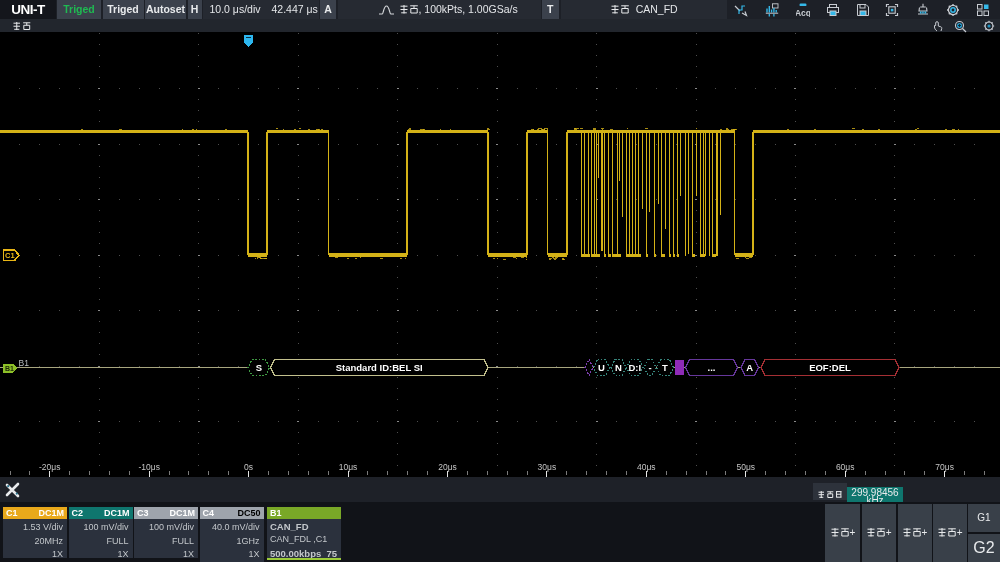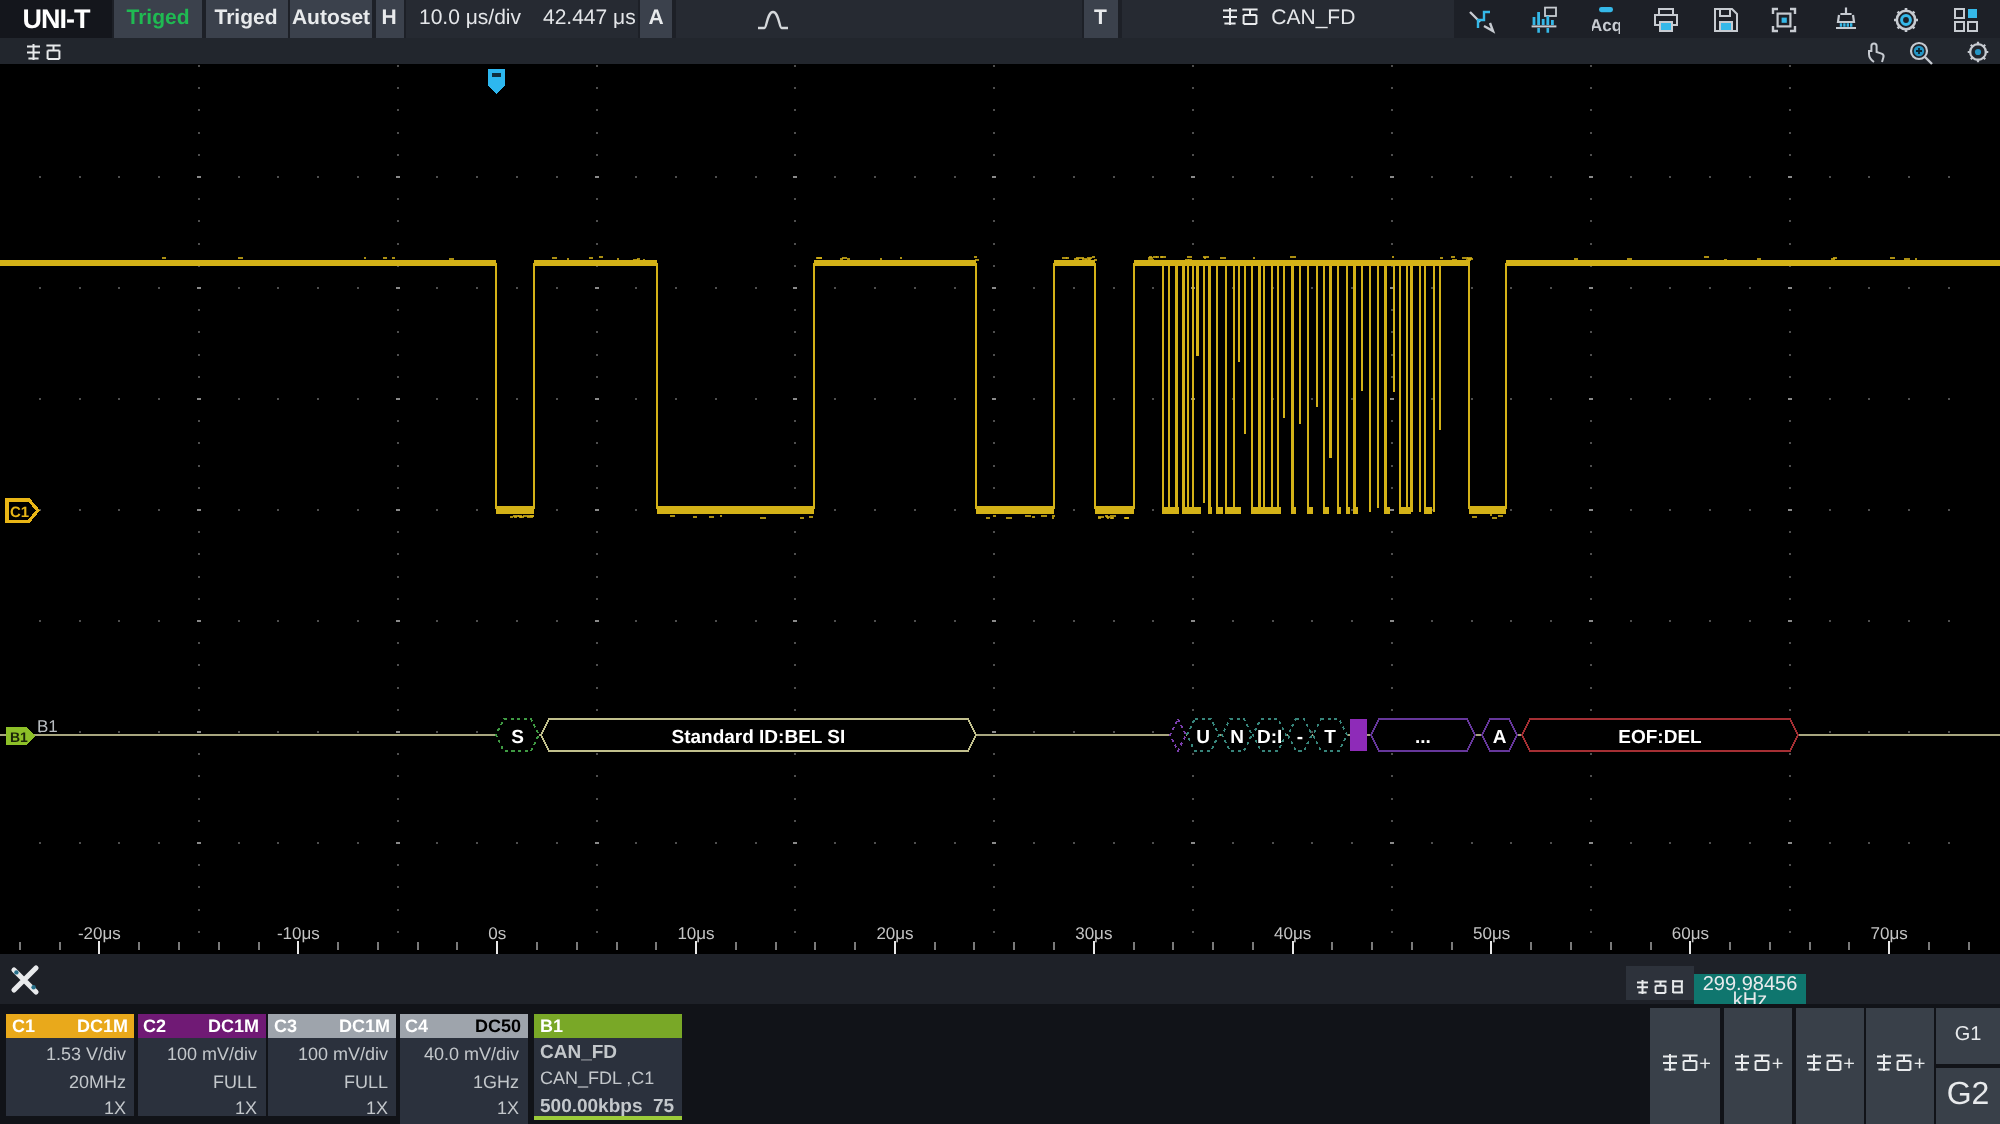--- a/index.html
+++ b/index.html
@@ -8,20 +8,25 @@
 <div class="ab btn" style="left:187.5px;top:0;width:14px">H</div>
 <div class="ab dbox" style="left:202.5px;top:0;width:116px">
     <span style="position:absolute;left:7px">10.0 μs/div</span>
     <span style="position:absolute;left:69px">42.447 μs</span>
   </div>
 <div class="ab btn" style="left:320px;top:0;width:16px">A</div>
 <div class="ab dbox" style="left:337.5px;top:0;width:203px">
     <svg width="17" height="13" viewBox="0 0 17 13" style="position:absolute;left:40px;top:3px">
       <path d="M1 11h3.2C5.4 11 5.6 3 8.5 3s3.1 8 4.3 8H16" stroke="#d5d8db" stroke-width="1.2" fill="none"></path>
     </svg>
+    <span style="position:absolute;left:61px"><svg width="10" height="10" viewBox="0 0 10 10" style="vertical-align:-1px">
+        <path d="M1.5 2.2H8.5M5.0 1V9.5M1.5 5.5H8.5M2.2 8.8H7.8" stroke="#e8eaec" stroke-width="1.0" fill="none"></path>
+      </svg><svg width="10" height="10" viewBox="0 0 10 10" style="vertical-align:-1px">
+        <path d="M1.2 1.8H8.8M1.8 4.5H8.2M1.8 4.5V9M8.2 4.5V9M1.8 9H8.2M5.0 1.8V4.5" stroke="#e8eaec" stroke-width="1.0" fill="none"></path>
+      </svg>, 100kPts, 1.00GSa/s</span>
   </div>
 <div class="ab btn" style="left:541.5px;top:0;width:17.5px">T</div>
 <div class="ab dbox" style="left:560.5px;top:0;width:166.5px;text-align:center"><svg width="10" height="10" viewBox="0 0 10 10" style="vertical-align:-1px">
       <path d="M1.5 2.2H8.5M5.0 1V9.5M1.5 5.5H8.5M2.2 8.8H7.8" stroke="#e8eaec" stroke-width="1.0" fill="none"></path>
     </svg><svg width="10" height="10" viewBox="0 0 10 10" style="vertical-align:-1px">
       <path d="M1.2 1.8H8.8M1.8 4.5H8.2M1.8 4.5V9M8.2 4.5V9M1.8 9H8.2M5.0 1.8V4.5" stroke="#e8eaec" stroke-width="1.0" fill="none"></path>
     </svg>&nbsp; CAN_FD</div>
 <svg width="14" height="14" viewBox="0 0 14 14" style="position:absolute;left:734px;top:3px">
     <path d="M1 3L6 8M8 10L12.5 12.5L11 8.5" stroke="#c7cbd1" stroke-width="1.2" fill="none"></path>
     <path d="M5 11V7H8V3H11" stroke="#35b8e8" stroke-width="1.2" fill="none"></path>
@@ -401,21 +406,21 @@
       <span style="float:left">C1</span>
       <span style="float:right">DC1M</span>
     </div>
     <div class="bdy">
       <div class="r" style="top:3px">1.53 V/div</div>
       <div class="r" style="top:16.5px">20MHz</div>
       <div class="r" style="top:30px">1X</div>
     </div>
   </div>
 <div class="ab" style="left:68.5px;top:507px;width:64px;height:51px">
-    <div class="hdr" style="background:#701a75;color:#fff">
+    <div class="hdr" style="background:#0f766e;color:#fff">
       <span style="float:left">C2</span>
       <span style="float:right">DC1M</span>
     </div>
     <div class="bdy">
       <div class="r" style="top:3px">100 mV/div</div>
       <div class="r" style="top:16.5px">FULL</div>
       <div class="r" style="top:30px">1X</div>
     </div>
   </div>
 <div class="ab" style="left:134px;top:507px;width:64px;height:51px">

